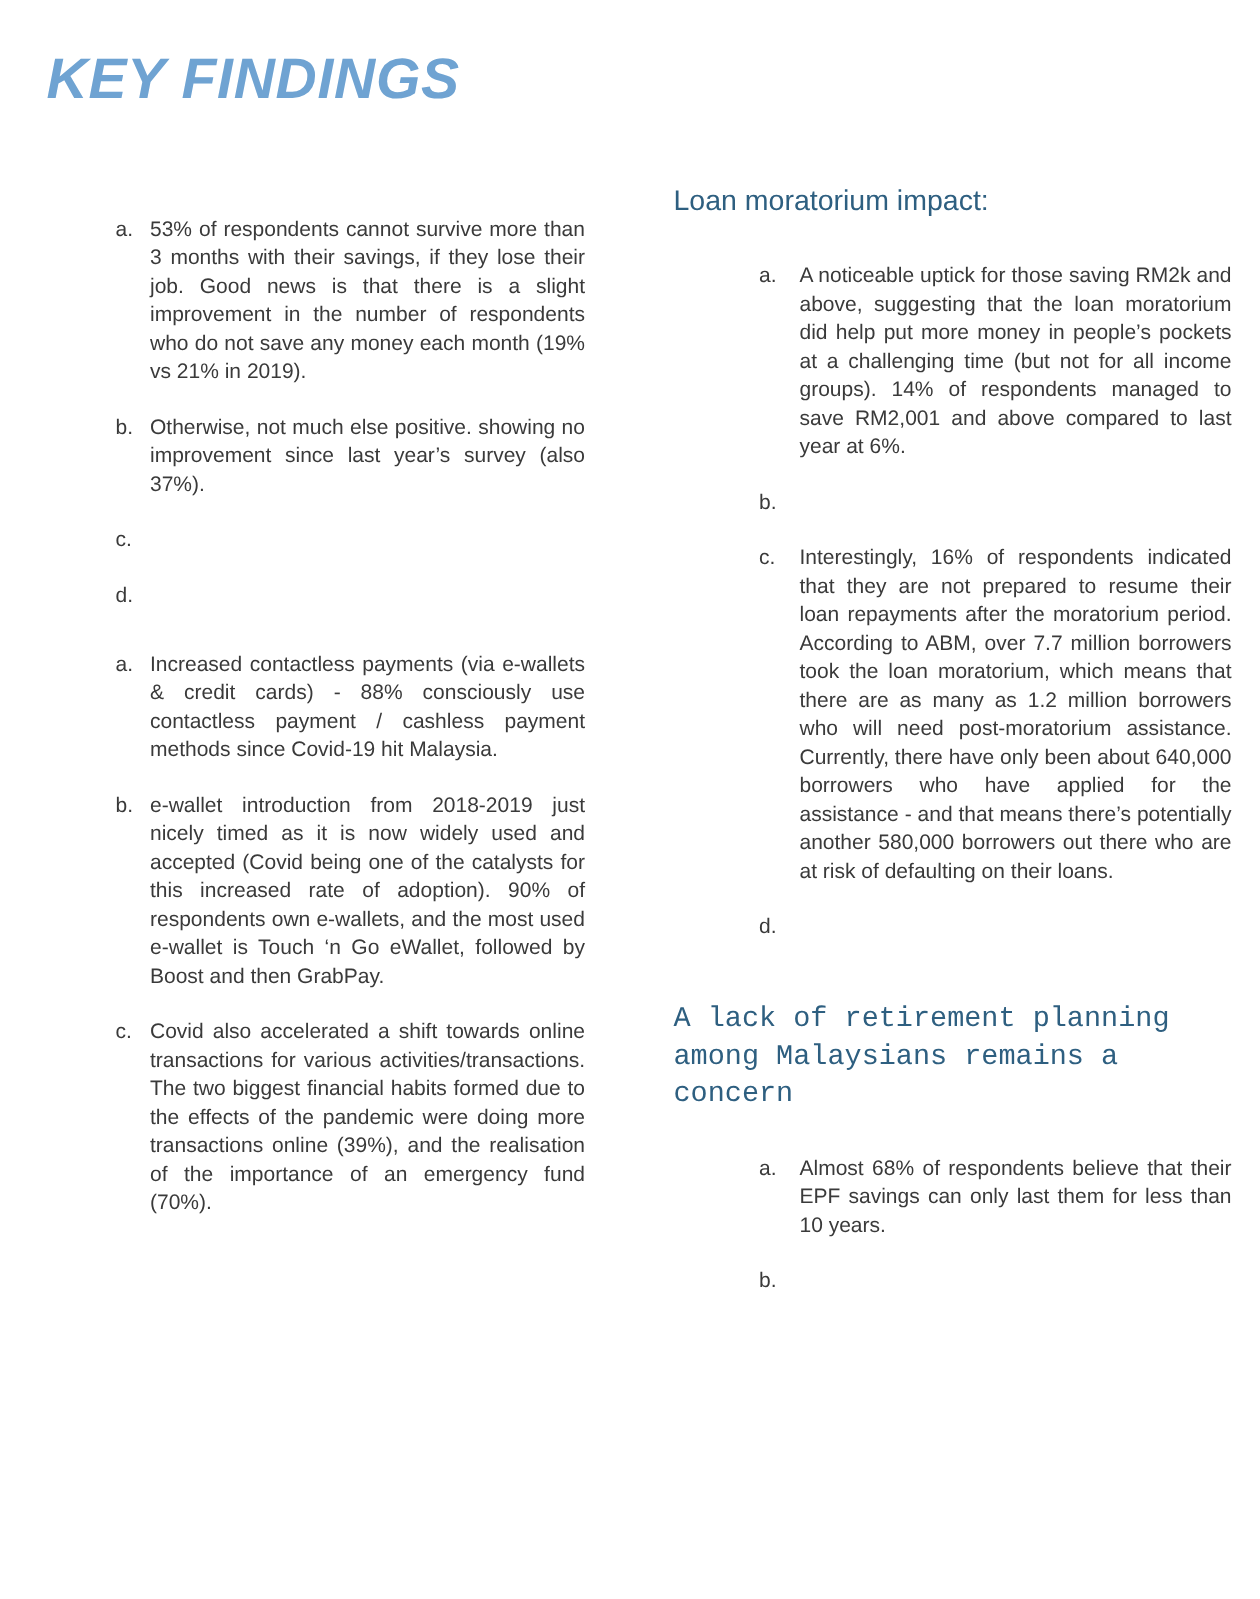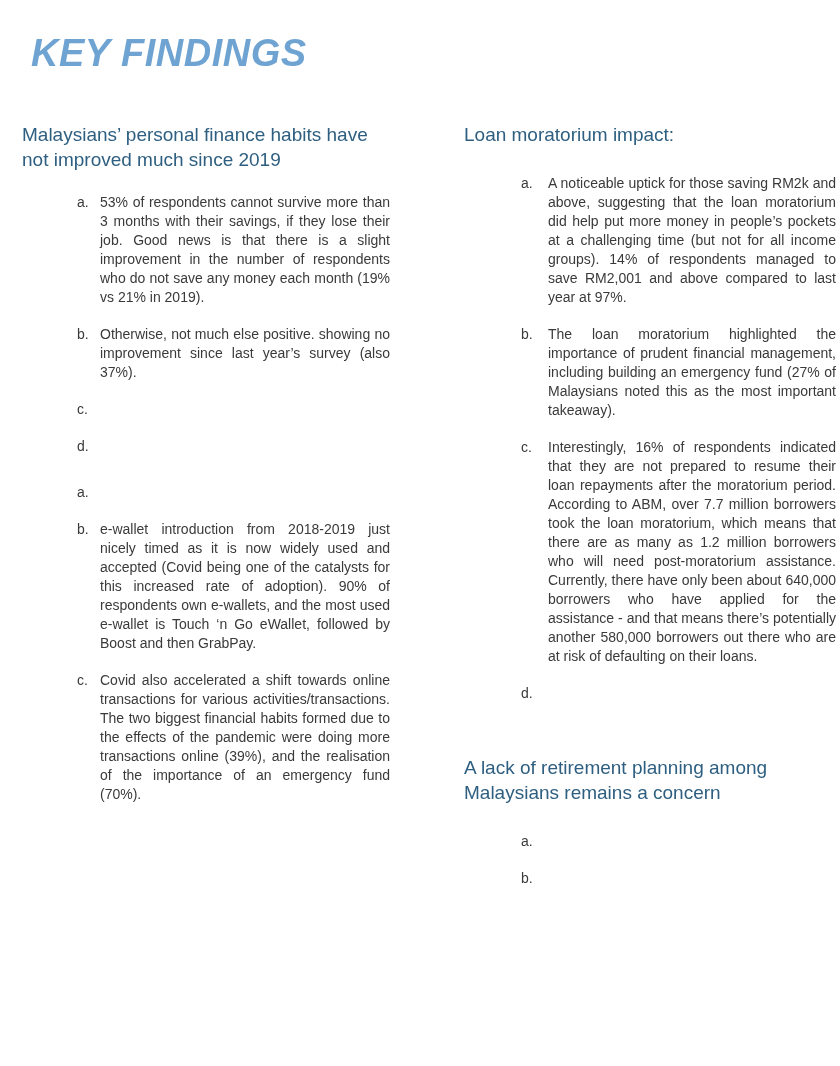--- a/index.html
+++ b/index.html
@@ -26,30 +26,30 @@
     color: #6fa3d2;
     letter-spacing: 0.5px;
     white-space: nowrap;
     margin-top: 18px;
   }
   .col {
     position: absolute;
     top: 122px;
   }
   .col-left  { left: 22px;  width: 368px; }
-  .col-right { left: 464px; width: 372px; }
+  .col-right { left: 449px; width: 372px; }
   .section-heading {
     font-size: 19px;
     font-weight: normal;
     line-height: 25px;
     color: #2e5f80;
     margin: 0 0 21px 0;
   }
   .section + .section .section-heading { margin-top: 4px; }
-  .section.extra-gap .section-heading { margin-top: 52px; }
+  .section.extra-gap .section-heading { margin-top: 40px; font-family: Liberation Mono, monospace; }
   .items { margin-top: 27px; }
   .col-left .section:first-child .items { margin-top: 21px; }
   .item {
     display: flex;
     margin-bottom: 18px;
   }
   .col-left  .item { padding-left: 55px; }
   .col-right .item { padding-left: 57px; }
   .item-label {
     flex: none;
@@ -69,21 +69,20 @@
 </head>
 <body>
 
 <div class="page">
 
   <h1 class="doc-title">KEY FINDINGS</h1>
 
   <div class="col col-left">
 
     <div class="section">
-      <h2 class="section-heading">Malaysians’ personal finance habits have not improved much since 2019</h2>
       <div class="items">
         <div class="item">
           <span class="item-label">a.</span>
           <p class="item-text">53% of respondents cannot survive more than 3 months with their savings, if they lose their job. Good news is that there is a slight improvement in the number of respondents who do not save any money each month (19% vs 21% in 2019).</p>
         </div>
         <div class="item">
           <span class="item-label">b.</span>
           <p class="item-text">Otherwise, not much else positive. showing no improvement since last year’s survey (also 37%).</p>
         </div>
         <div class="item">
@@ -92,20 +91,21 @@
         <div class="item">
           <span class="item-label">d.</span>
         </div>
       </div>
     </div>
 
     <div class="section">
       <div class="items">
         <div class="item">
           <span class="item-label">a.</span>
+          <p class="item-text">Increased contactless payments (via e-wallets &amp; credit cards) - 88% consciously use contactless payment / cashless payment methods since Covid-19 hit Malaysia.</p>
         </div>
         <div class="item">
           <span class="item-label">b.</span>
           <p class="item-text">e-wallet introduction from 2018-2019 just nicely timed as it is now widely used and accepted (Covid being one of the catalysts for this increased rate of adoption). 90% of respondents own e-wallets, and the most used e-wallet is Touch ‘n Go eWallet, followed by Boost and then GrabPay.</p>
         </div>
         <div class="item">
           <span class="item-label">c.</span>
           <p class="item-text">Covid also accelerated a shift towards online transactions for various activities/transactions. The two biggest financial habits formed due to the effects of the pandemic were doing more transactions online (39%), and the realisation of the importance of an emergency fund (70%).</p>
         </div>
       </div>
@@ -113,41 +113,41 @@
 
   </div>
 
   <div class="col col-right">
 
     <div class="section">
       <h2 class="section-heading">Loan moratorium impact:</h2>
       <div class="items">
         <div class="item">
           <span class="item-label">a.</span>
-          <p class="item-text">A noticeable uptick for those saving RM2k and above, suggesting that the loan moratorium did help put more money in people’s pockets at a challenging time (but not for all income groups). 14% of respondents managed to save RM2,001 and above compared to last year at 97%.</p>
+          <p class="item-text">A noticeable uptick for those saving RM2k and above, suggesting that the loan moratorium did help put more money in people’s pockets at a challenging time (but not for all income groups). 14% of respondents managed to save RM2,001 and above compared to last year at 6%.</p>
         </div>
         <div class="item">
           <span class="item-label">b.</span>
-          <p class="item-text">The loan moratorium highlighted the importance of prudent financial management, including building an emergency fund (27% of Malaysians noted this as the most important takeaway).</p>
         </div>
         <div class="item">
           <span class="item-label">c.</span>
           <p class="item-text">Interestingly, 16% of respondents indicated that they are not prepared to resume their loan repayments after the moratorium period. According to ABM, over 7.7 million borrowers took the loan moratorium, which means that there are as many as 1.2 million borrowers who will need post-moratorium assistance. Currently, there have only been about 640,000 borrowers who have applied for the assistance - and that means there’s potentially another 580,000 borrowers out there who are at risk of defaulting on their loans.</p>
         </div>
         <div class="item">
           <span class="item-label">d.</span>
         </div>
       </div>
     </div>
 
     <div class="section extra-gap">
       <h2 class="section-heading">A lack of retirement planning among Malaysians remains a concern</h2>
       <div class="items">
         <div class="item">
           <span class="item-label">a.</span>
+          <p class="item-text">Almost 68% of respondents believe that their EPF savings can only last them for less than 10 years.</p>
         </div>
         <div class="item">
           <span class="item-label">b.</span>
         </div>
       </div>
     </div>
 
   </div>
 
 </div>

